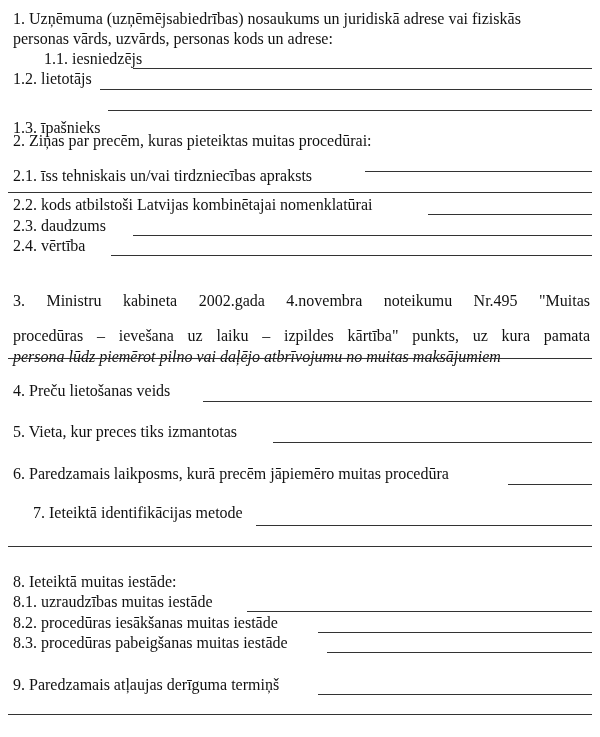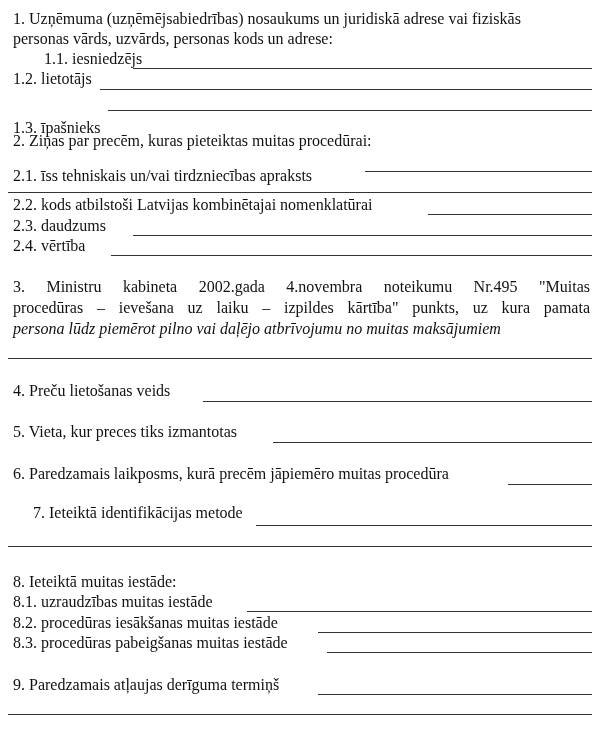--- a/index.html
+++ b/index.html
@@ -3,21 +3,21 @@
 <meta charset="utf-8">
 <style>
   html, body { margin: 0; padding: 0; background: #ffffff; }
   body {
     width: 600px; height: 737px; position: relative; overflow: hidden;
     font-family: "Liberation Serif", "DejaVu Serif", serif;
     font-size: 16px; color: #111;
   }
   .line-text { position: absolute; left: 13px; white-space: nowrap; line-height: 18px; }
   .justify { position: absolute; left: 13px; width: 577px; text-align: justify; line-height: 21px; }
-  .justify span.l { display: block; text-align: justify; text-align-last: justify; }
+  .justify span.l { display: block; text-align: justify; text-align-last: justify; margin-top: 14px; }
   .justify span.last { display: block; text-align: left; font-style: italic; }
   .rule { position: absolute; height: 0; border-top: 1px solid #333; }
 </style>
 </head>
 <body>
 
 <div class="line-text" style="top:10px;">1. Uzņēmuma (uzņēmējsabiedrības) nosaukums un juridiskā adrese vai fiziskās</div>
 <div class="line-text" style="top:30px;">personas vārds, uzvārds, personas kods un adrese:</div>
 <div class="line-text" style="top:50px;margin-left:31px;">1.1. iesniedzējs</div>
 <div class="rule" style="top:68px; left:133px; width:459px;"></div>

